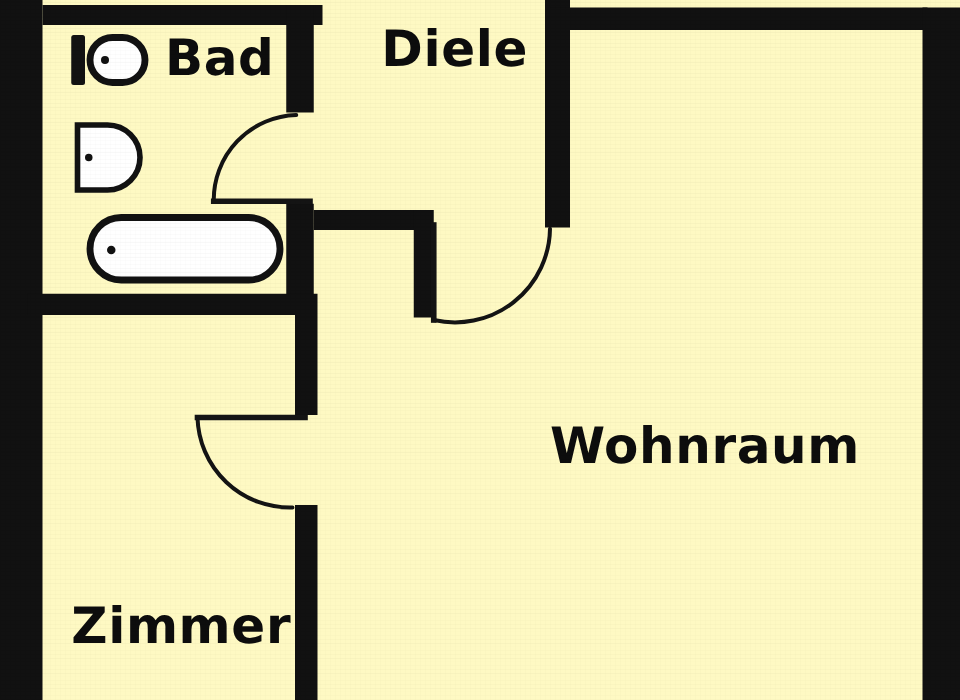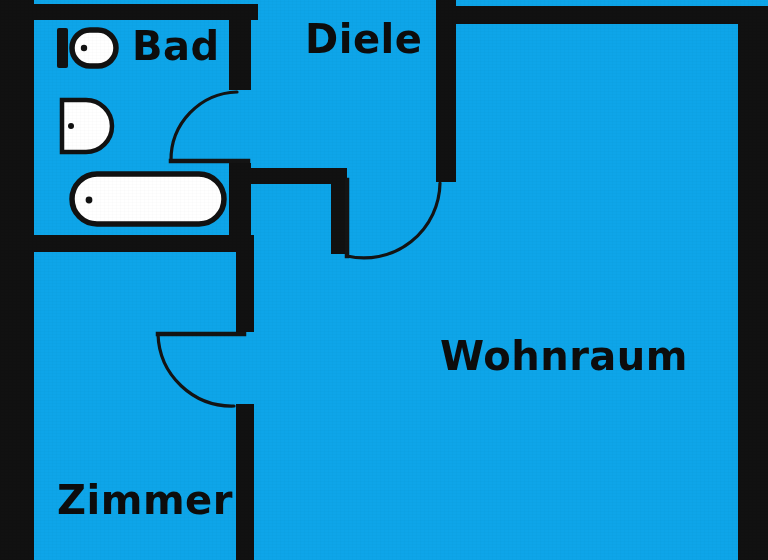--- a/index.html
+++ b/index.html
@@ -8,21 +8,21 @@
     padding: 0;
     background: #ffffff;
   }
   body {
     font-family: "Liberation Sans", sans-serif;
   }
   #floorplan-root {
     position: relative;
     width: 768px;
     height: 560px;
-    background: #0ea5e9;
+    background: #fef9c3;
     overflow: hidden;
   }
   #floorplan-svg {
     position: absolute;
     left: 0;
     top: 0;
     width: 768px;
     height: 560px;
     display: block;
   }

